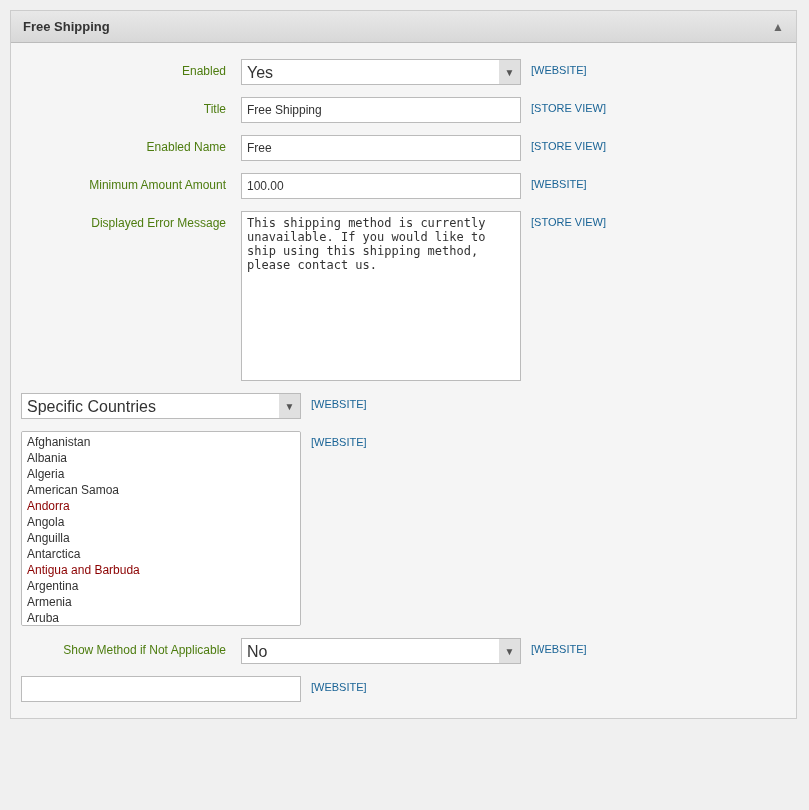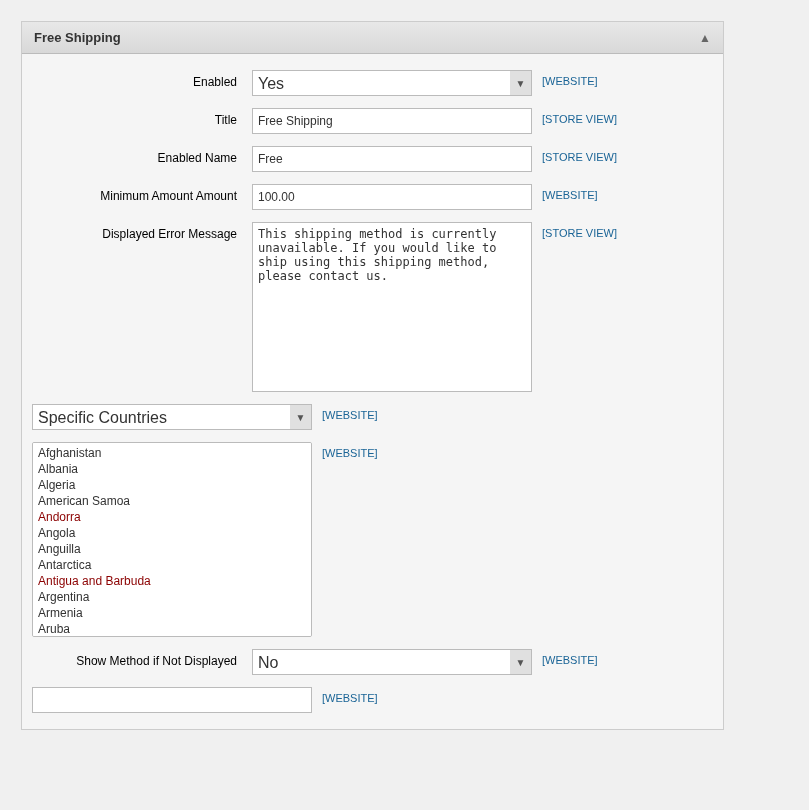--- a/index.html
+++ b/index.html
@@ -5,22 +5,22 @@
     * { box-sizing: border-box; margin: 0; padding: 0; }
     body {
       font-family: Arial, Helvetica, sans-serif;
       font-size: 12px;
       background: #f0f0f0;
       color: #333;
     }
     .panel {
       background: #fff;
       border: 1px solid #ccc;
-      margin: 21px;
-      width: 703px;
+      margin: 10px;
+      width: 787px;
     }
     .panel-header {
       background: linear-gradient(to bottom, #e8e8e8, #d8d8d8);
       border-bottom: 1px solid #bbb;
       padding: 8px 12px;
       display: flex;
       justify-content: space-between;
       align-items: center;
       cursor: pointer;
     }
@@ -41,21 +41,21 @@
       display: flex;
       align-items: flex-start;
       padding: 6px 10px;
       min-height: 32px;
     }
     .form-label {
       width: 220px;
       text-align: right;
       padding-right: 15px;
       padding-top: 5px;
-      color: #000000;
+      color: #4d7c0f;
       font-size: 12px;
       flex-shrink: 0;
     }
     .form-control-wrap {
       display: flex;
       align-items: flex-start;
       flex: 1;
     }
     .form-input {
       width: 280px;
@@ -233,21 +233,21 @@
             <option>Australia</option>
             <option>Austria</option>
           </select>
         <div class="scope-link">
           <a>[WEBSITE]</a>
         </div>
       </div>
     </div>
 
     <div class="form-row">
-      <div class="form-label">Show Method if Not Displayed</div>
+      <div class="form-label">Show Method if Not Applicable</div>
       <div class="form-control-wrap">
         <div class="form-select-wrap">
           <select class="form-select">
             <option>Yes</option>
             <option selected="">No</option>
           </select>
           <div class="select-arrow">▼</div>
         </div>
         <div class="scope-link">
           <a>[WEBSITE]</a>

